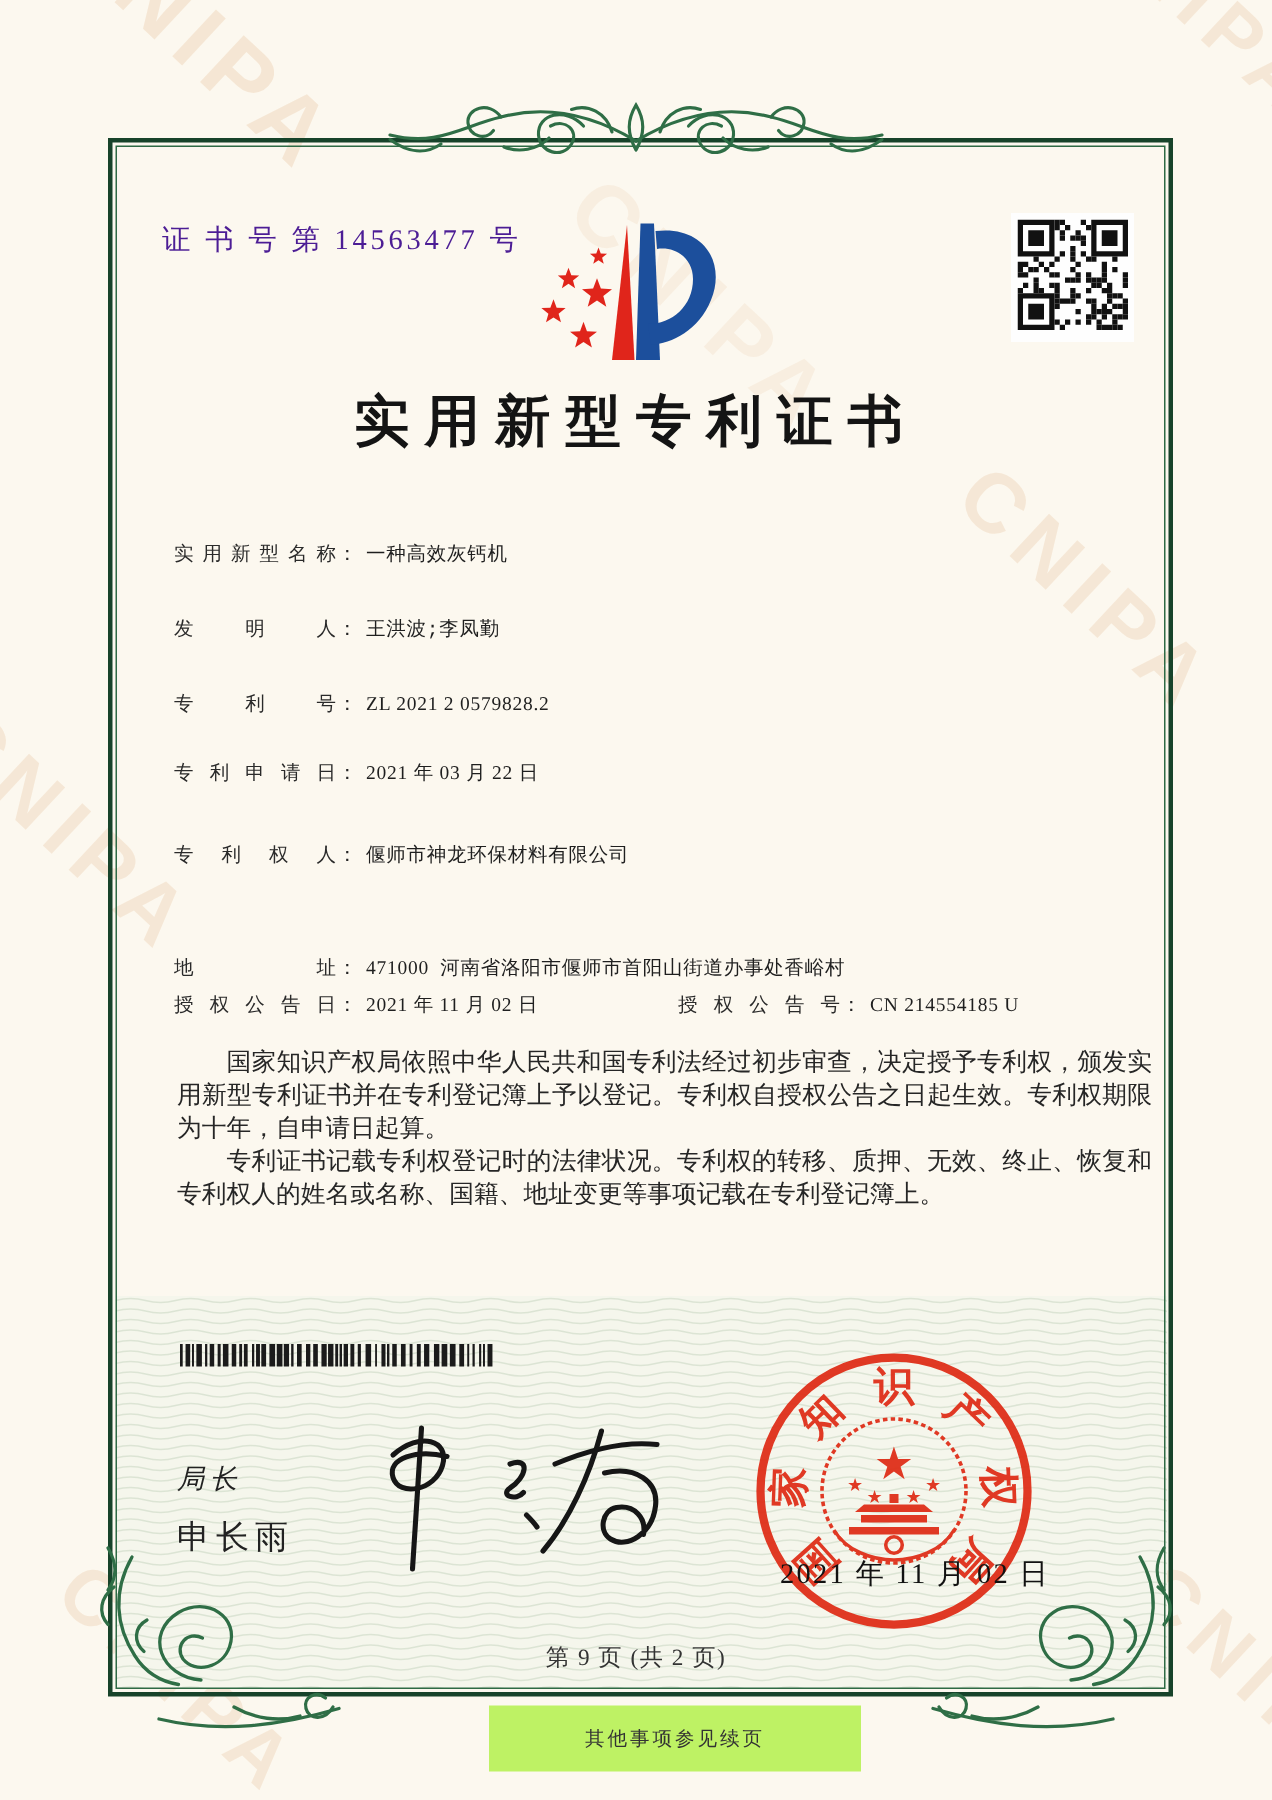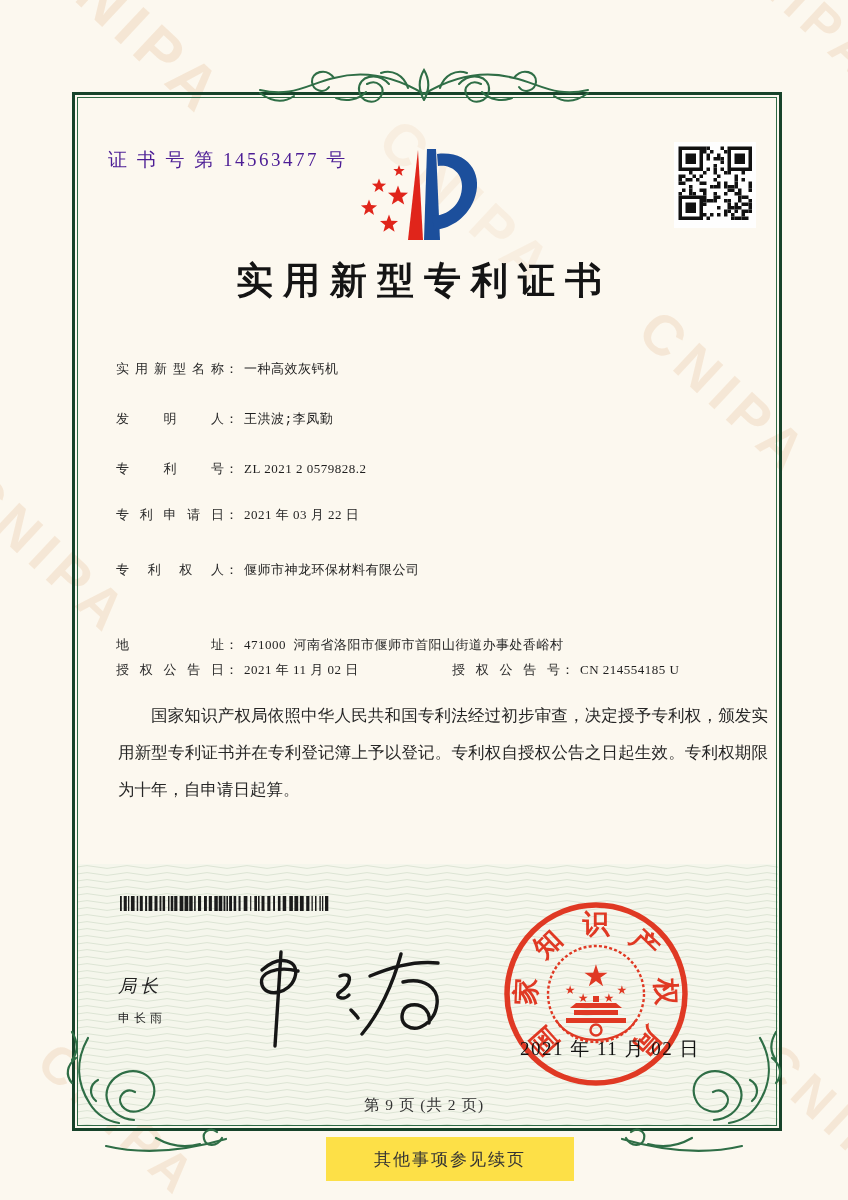--- a/index.html
+++ b/index.html
@@ -31,39 +31,39 @@
   
   .fields{position:absolute;z-index:5;left:116px;top:0;width:620px;}
   .frow{position:absolute;left:0;white-space:nowrap;font-size:13px;color:#262626;}
   .flabel{display:inline-block;width:108px;text-align:justify;text-align-last:justify;vertical-align:top;color:#2a2a2a;}
   .fcolon{display:inline-block;margin:0 6px 0 1px;}
   .fval{letter-spacing:.5px;color:#1f1f1f;}
   .grant2{position:absolute;left:336px;top:0;white-space:nowrap;}
   
   .paras{
     position:absolute;z-index:5;left:118px;top:697px;width:650px;
-    font-size:16.5px;line-height:37px;text-align:justify;color:#262626;
+    font-size:16.5px;line-height:22px;text-align:justify;color:#262626;
   }
   .paras p{margin:0;text-indent:2em;}
   
   .barcode{position:absolute;z-index:5;left:120px;top:896px;}
   
   .sig-title{position:absolute;z-index:5;left:118px;top:974px;font-size:18px;color:#222;
     font-family:"Liberation Sans","DejaVu Sans",sans-serif;letter-spacing:4px;font-style:italic;}
-  .sig-name{position:absolute;z-index:5;left:118px;top:1010px;font-size:12px;color:#222;
+  .sig-name{position:absolute;z-index:5;left:118px;top:1010px;font-size:22px;color:#222;
     font-family:"Liberation Sans","DejaVu Sans",sans-serif;letter-spacing:4px;}
   .signature{position:absolute;z-index:5;left:248px;top:946px;}
   
   .seal{position:absolute;z-index:6;left:496px;top:894px;}
   .seal-date{position:absolute;z-index:7;left:520px;top:1036px;font-size:19px;color:#111;letter-spacing:1.5px;white-space:nowrap;}
   
   .pageinfo{position:absolute;z-index:5;left:0;width:848px;top:1095px;text-align:center;font-size:15.5px;color:#333;letter-spacing:1px;}
   .contnote{
-    position:absolute;z-index:5;left:326px;top:1137px;width:248px;height:44px;background:#fde047;
-    display:flex;align-items:center;justify-content:center;font-size:17px;color:#333;letter-spacing:2px;
+    position:absolute;z-index:5;left:326px;top:1137px;width:248px;height:44px;background:#bef264;
+    display:flex;align-items:center;justify-content:center;font-size:13px;color:#333;letter-spacing:2px;
   }
 </style>
 </head>
 <body>
 
 <div class="page">
 
   <div id="wmLayer">
       <div class="wm" style="left: 18px; top: -10px; font-size: 62px; letter-spacing: 8px; color: rgb(232, 195, 158); opacity: 0.32; transform: rotate(43deg);">CNIPA</div>
       <div class="wm" style="left: 700px; top: -28px; font-size: 52px; letter-spacing: 8px; color: rgb(232, 195, 158); opacity: 0.3; transform: rotate(43deg);">CNIPA</div>
@@ -317,20 +317,21 @@
 
   <div class="frow" style="left:116px;top:661px;z-index:5;">
     <span class="flabel">授权公告日</span><span class="fcolon">：</span><span class="fval">2021 年 11 月 02 日</span>
     <span class="grant2">
       <span class="flabel">授权公告号</span><span class="fcolon">：</span><span class="fval">CN 214554185 U</span>
     </span>
   </div>
 
   <div class="paras">
     <p>国家知识产权局依照中华人民共和国专利法经过初步审查，决定授予专利权，颁发实用新型专利证书并在专利登记簿上予以登记。专利权自授权公告之日起生效。专利权期限为十年，自申请日起算。</p>
+    <p>专利证书记载专利权登记时的法律状况。专利权的转移、质押、无效、终止、恢复和专利权人的姓名或名称、国籍、地址变更等事项记载在专利登记簿上。</p>
   </div>
 
   <div class="barcode">
     <svg id="barcodeSvg" width="216" height="16">
         <rect x="0.0" y="0" width="1.8" height="15" fill="#1b1b1b"></rect>
         <rect x="3.7" y="0" width="3.1" height="15" fill="#1b1b1b"></rect>
         <rect x="8.0" y="0" width="1.3" height="15" fill="#1b1b1b"></rect>
         <rect x="10.9" y="0" width="3.7" height="15" fill="#1b1b1b"></rect>
         <rect x="16.7" y="0" width="1.5" height="15" fill="#1b1b1b"></rect>
         <rect x="19.8" y="0" width="3.0" height="15" fill="#1b1b1b"></rect>

